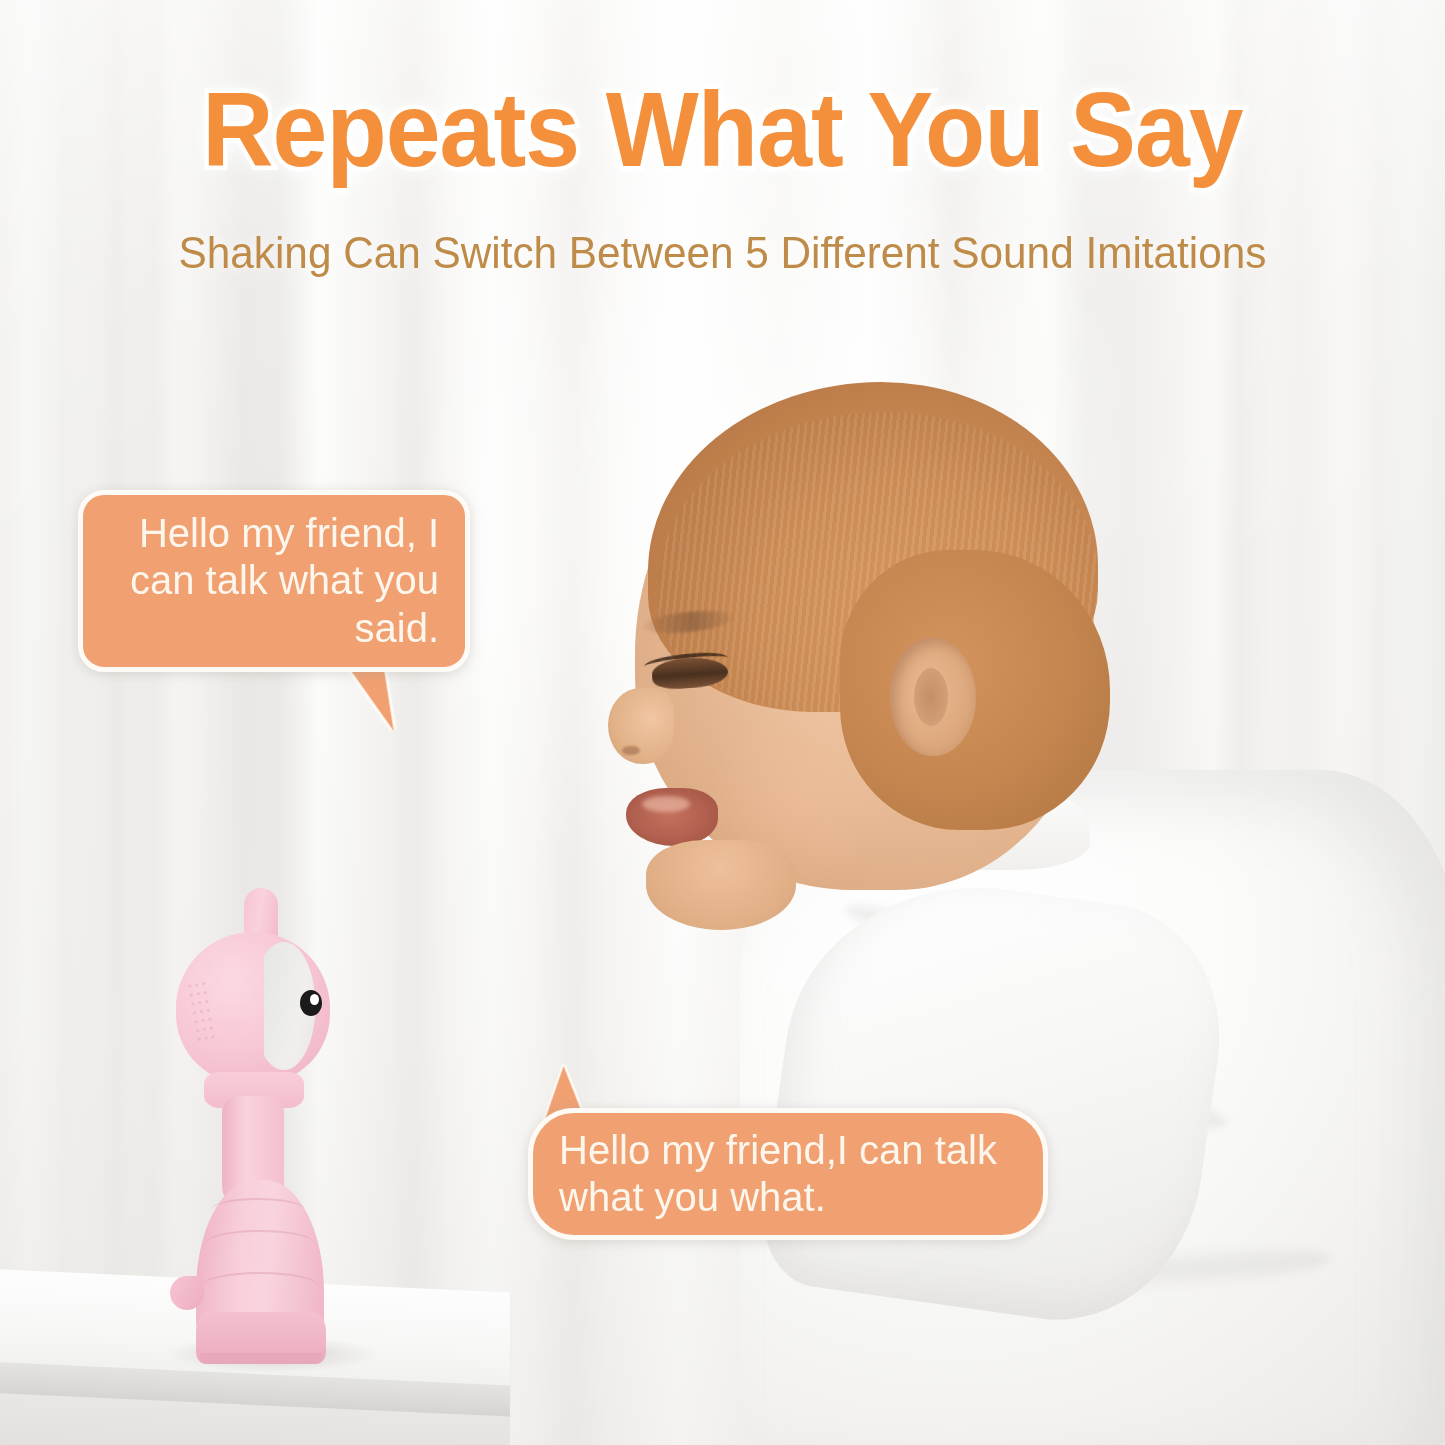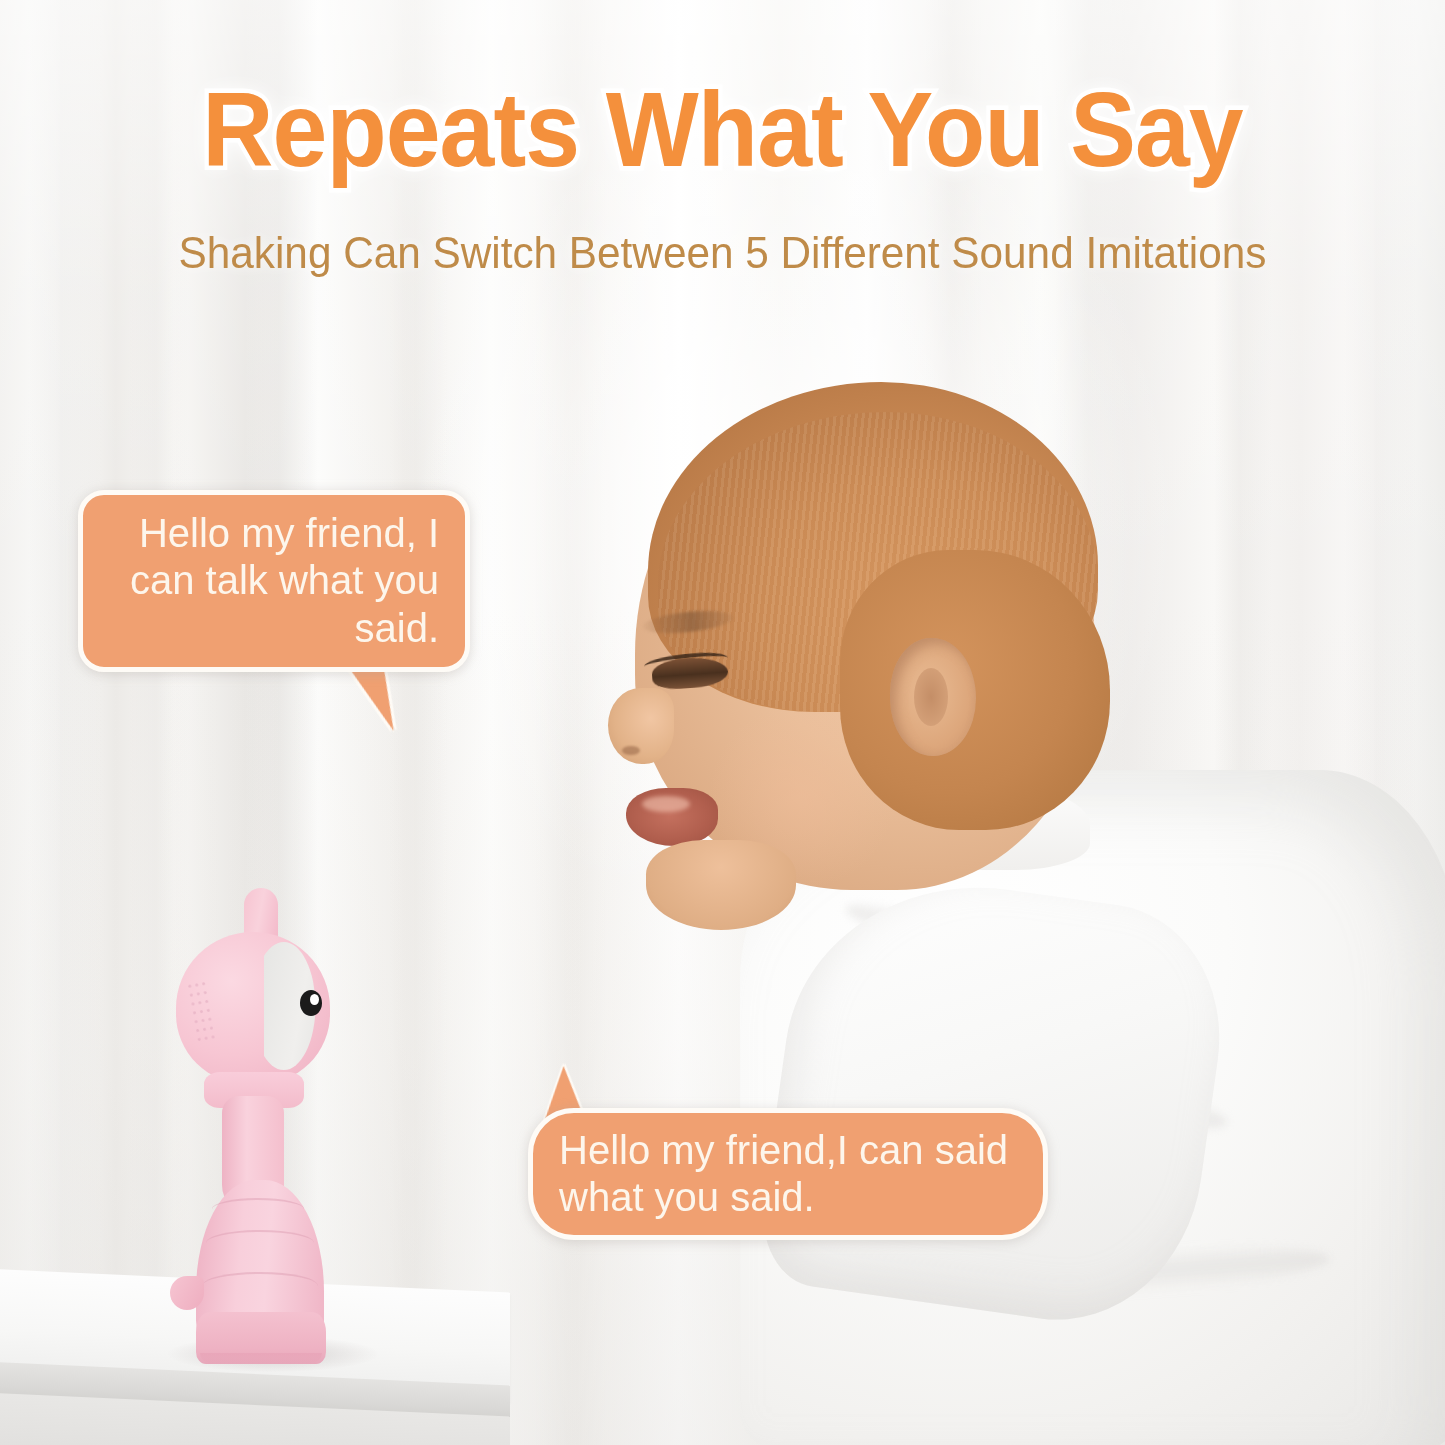--- a/index.html
+++ b/index.html
@@ -432,16 +432,16 @@
   <div class="title">Repeats What You Say</div>
   <div class="subtitle">Shaking Can Switch Between 5 Different Sound Imitations</div>
 
   <div class="tail1"></div>
   <div class="bubble" id="bubble1">
     <span class="bubble-text">Hello my friend, I can talk what you said.</span>
   </div>
 
   <div class="tail2"></div>
   <div class="bubble" id="bubble2">
-    <span class="bubble-text">Hello my friend,I can said what you said.</span>
+    <span class="bubble-text">Hello my friend,I can talk what you what.</span>
   </div>
 
 </div>
 
 </body></html>

